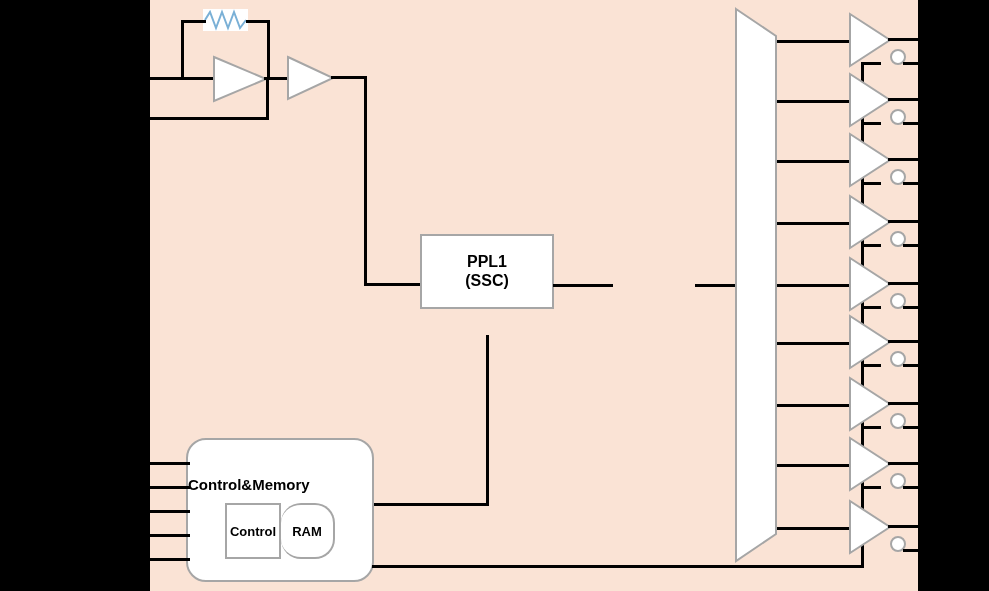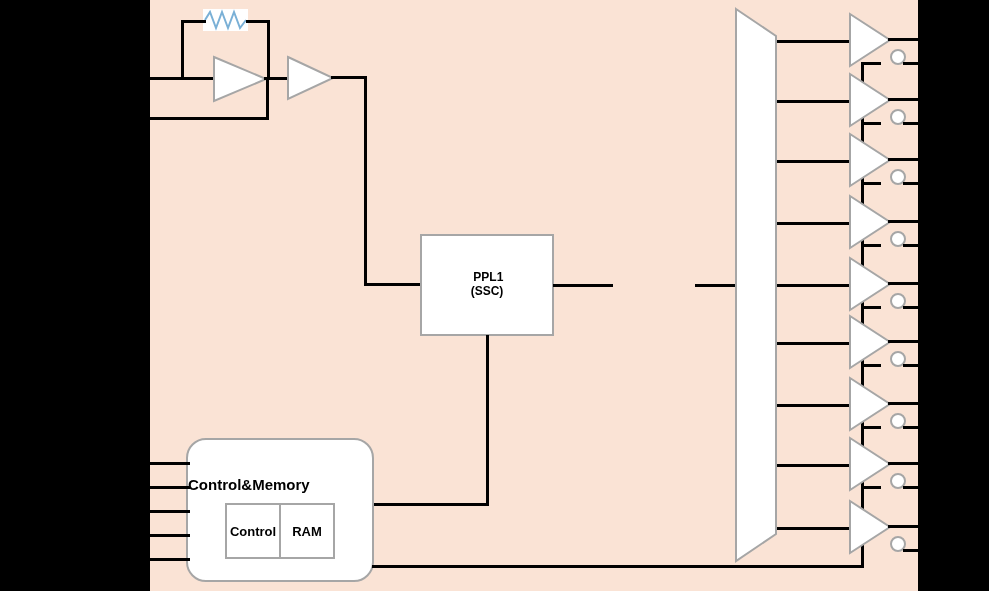--- a/index.html
+++ b/index.html
@@ -14,36 +14,36 @@
   .wire{position:absolute;background:#000;}
   .wh{height:3px;}
   .wv{width:3px;}
 
   
   .blk{position:absolute;background:#ffffff;border:2px solid #a6a6a6;
        box-sizing:border-box;display:flex;align-items:center;
        justify-content:center;text-align:center;color:#000;
        font-weight:bold;line-height:1.15;}
 
-  #ppl1{left:420px;top:234px;width:134px;height:102px;font-size:12px;text-align:right;}
+  #ppl1{left:420px;top:234px;width:134px;height:75px;font-size:16px;}
   #divider{left:612px;top:265px;width:84px;height:41px;border-radius:9px;
            font-size:14px;}
 
   
   #ctrlmem{position:absolute;left:186px;top:438px;width:188px;height:144px;
            background:#fff;border:2px solid #a6a6a6;border-radius:20px;
            box-sizing:border-box;}
   #ctrlmem .title{position:absolute;left:0;top:36px;width:100%;
            text-align:left;font-size:15px;font-weight:bold;color:#000;}
   #cmgrid{position:absolute;left:37px;top:63px;width:110px;height:56px;
           display:flex;}
   #cmgrid>div{flex:1;border:2px solid #a6a6a6;box-sizing:border-box;
           display:flex;align-items:center;justify-content:center;
           font-size:13px;font-weight:bold;color:#000;background:#fff;}
-  #cmgrid>div+div{border-left:none;}
+  #cmgrid>div+div{border-left:none;border-radius:20px;}
 
   
   #resbox{position:absolute;left:203px;top:9px;width:45px;height:22px;
           background:#fff;}
   #resbox svg{display:block;}
 
   
   .amp{position:absolute;}
   .amp svg{display:block;overflow:visible;}
 

